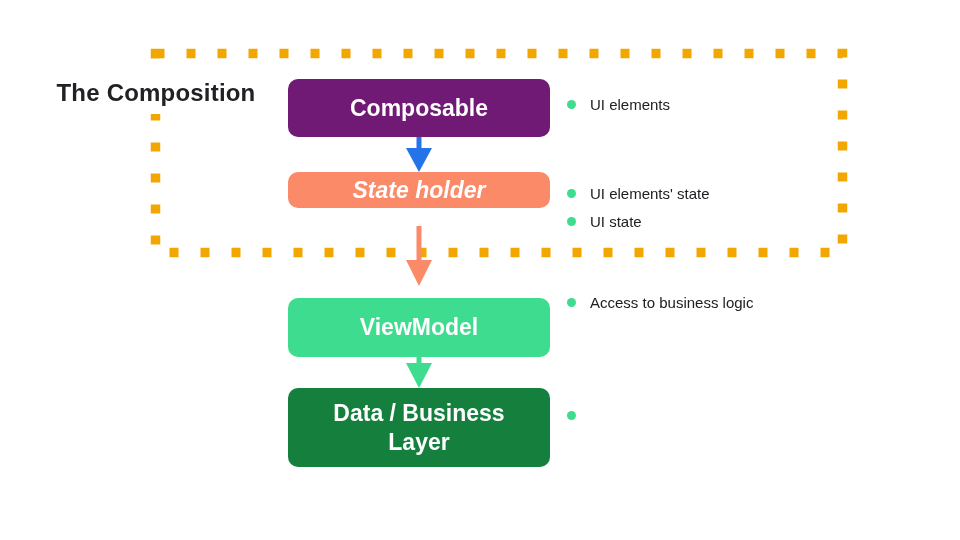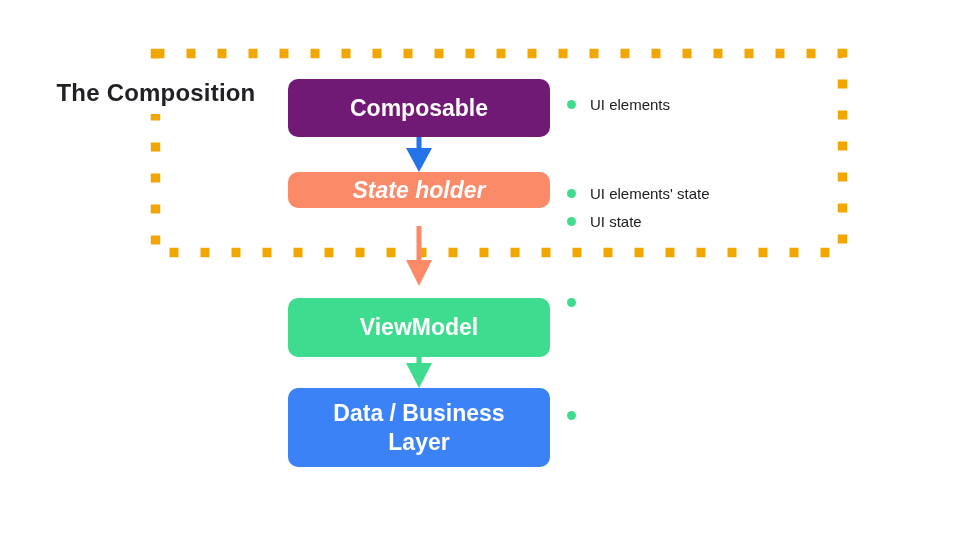--- a/index.html
+++ b/index.html
@@ -111,21 +111,21 @@
   </div>
 
   <div class="layer-box box-state-holder" style="background-color: rgb(251, 138, 104);">
     <span>State holder</span>
   </div>
 
   <div class="layer-box box-viewmodel" style="background-color: rgb(62, 220, 142);">
     <span>ViewModel</span>
   </div>
 
-  <div class="layer-box box-data-layer" style="background-color: #3b82f6;">
+  <div class="layer-box box-data-layer" style="background-color: #15803d;">
     <span>Data / Business Layer</span>
   </div>
 
   <svg class="arrow-svg arrow-1" viewBox="0 0 32 35" xmlns="http://www.w3.org/2000/svg">
     <g fill="#2573E8">
       <rect x="13.5" y="0" width="5" height="14"></rect>
       <polygon points="3,11 29,11 16,35"></polygon>
     </g>
   </svg>
 
@@ -157,20 +157,21 @@
     </div>
     <div class="note-item">
       <span class="bullet-dot" style="background-color: rgb(62, 220, 142);"></span>
       <span>UI state</span>
     </div>
   </div>
 
   <div class="note-group note-group-3">
     <div class="note-item">
       <span class="bullet-dot" style="background-color: rgb(62, 220, 142);"></span>
+      <span>Access to business logic</span>
     </div>
   </div>
 
   <div class="note-group note-group-4">
     <div class="note-item">
       <span class="bullet-dot" style="background-color: rgb(62, 220, 142);"></span>
     </div>
   </div>
 
 </div>

